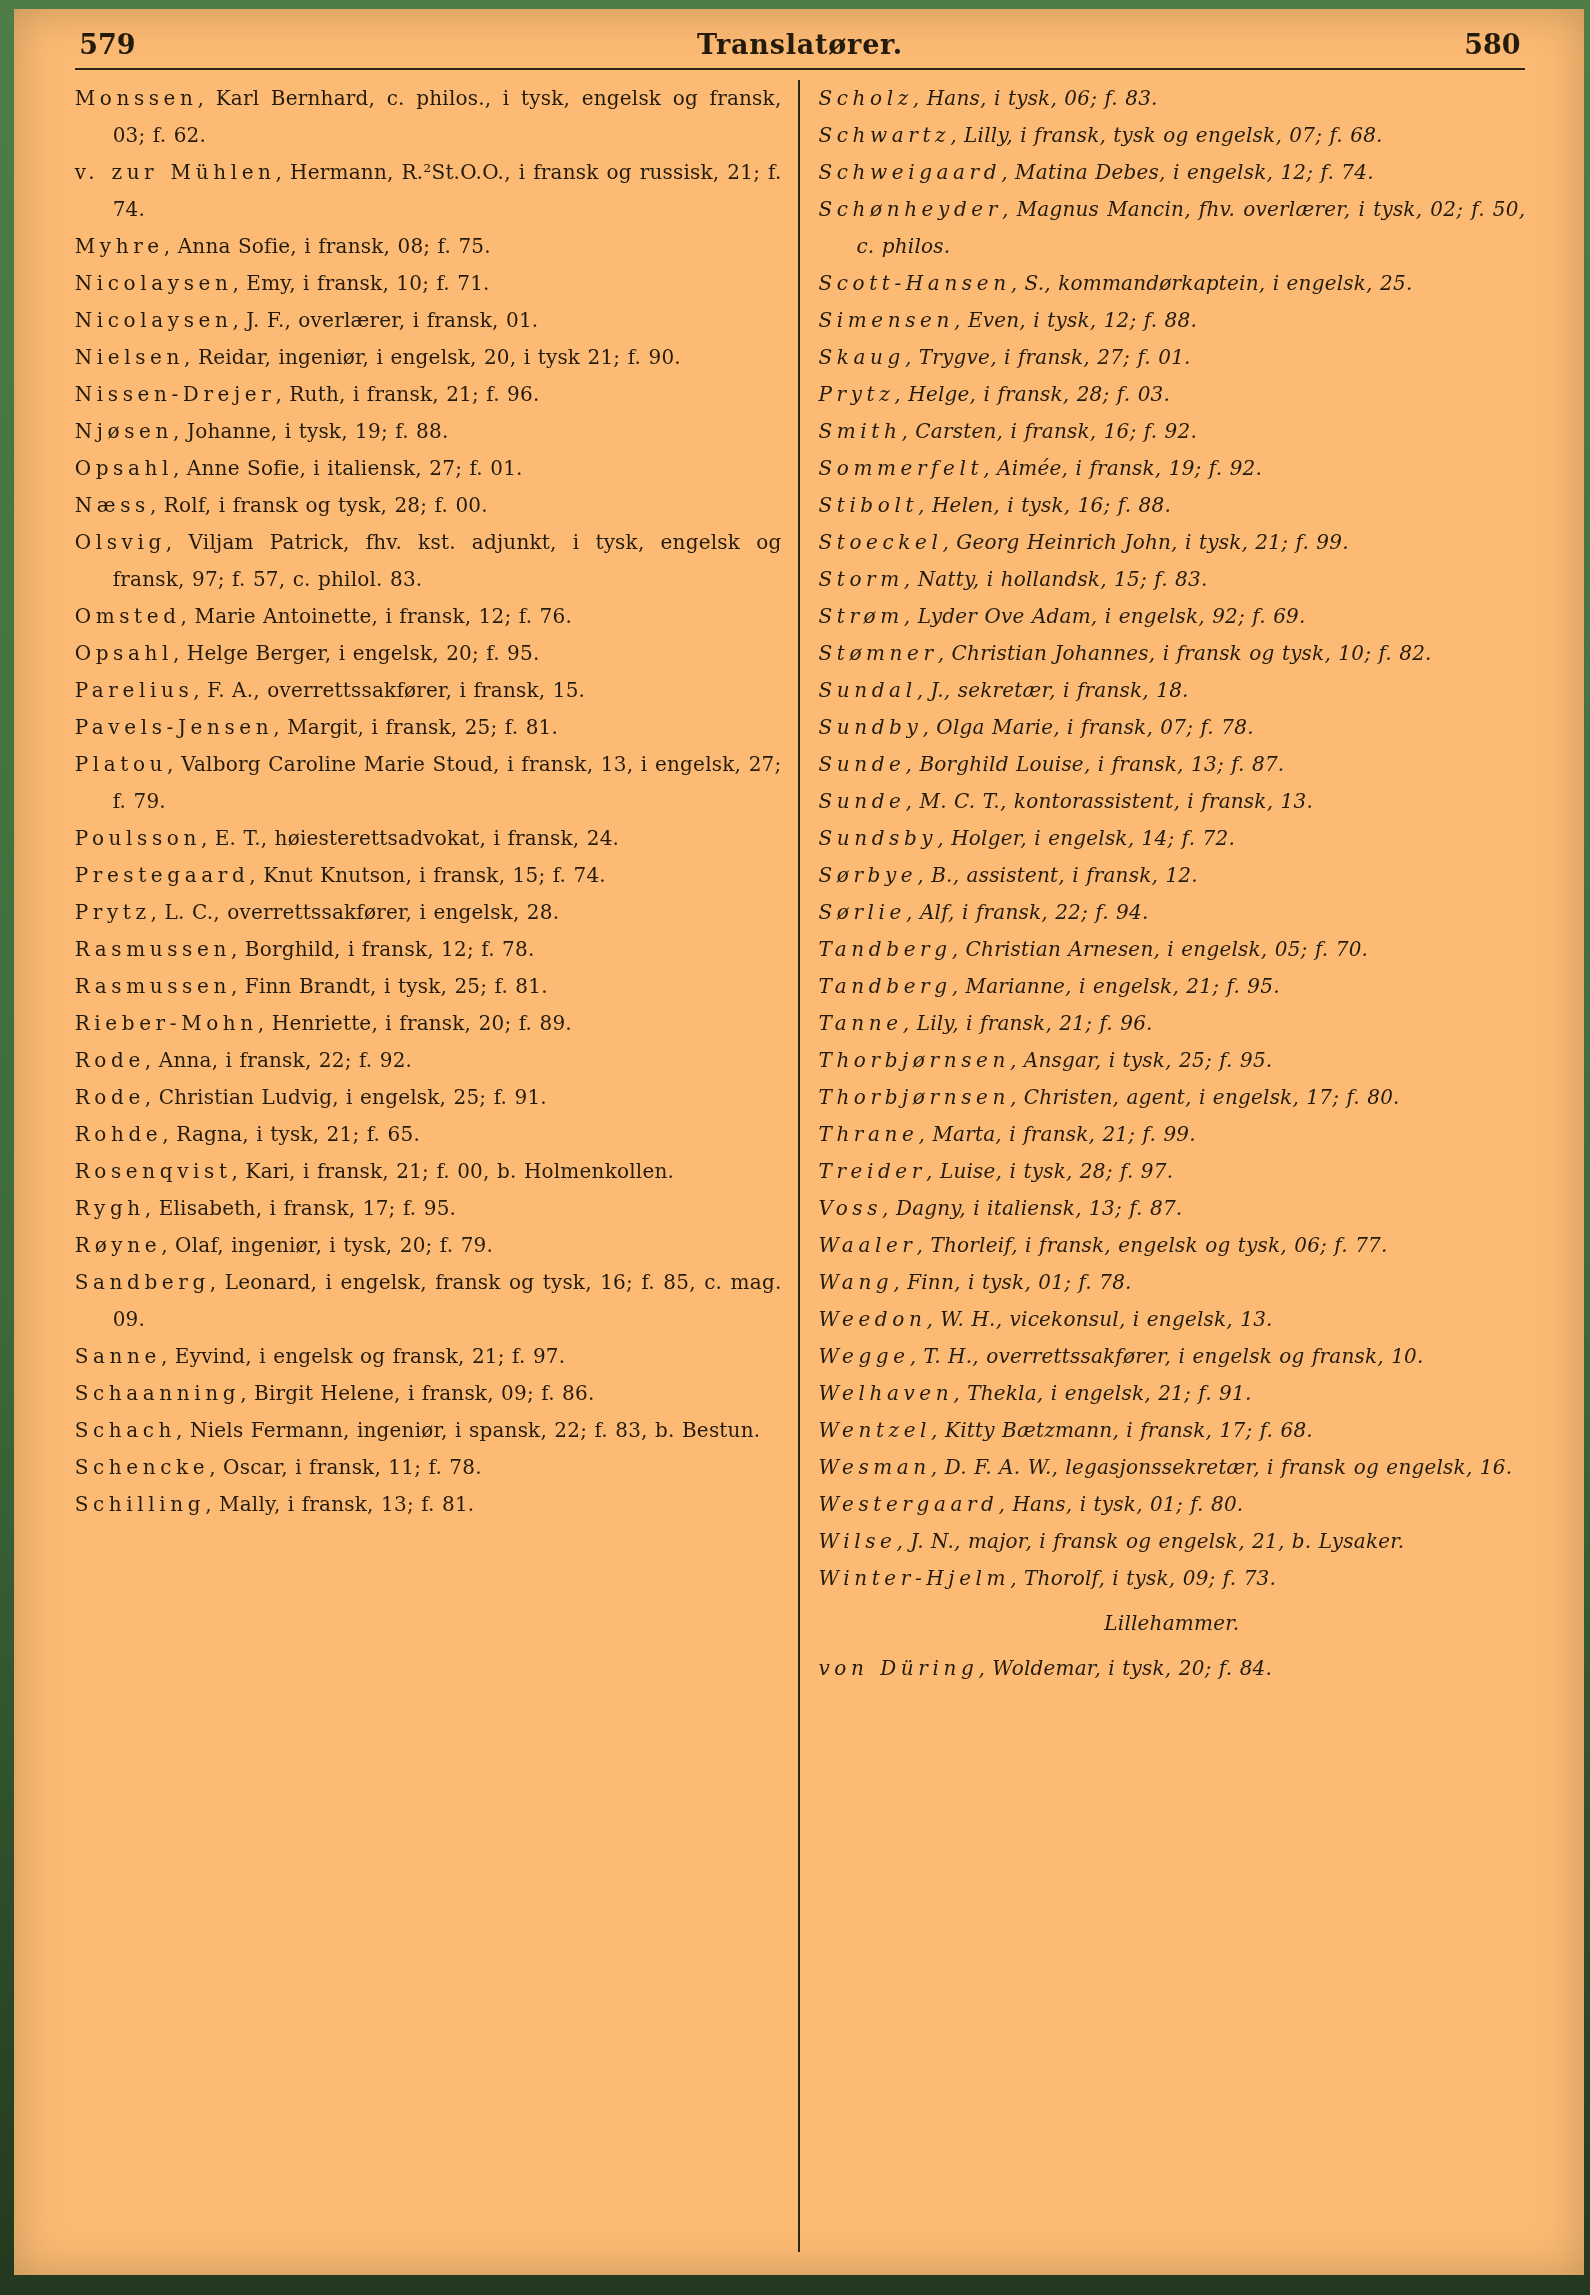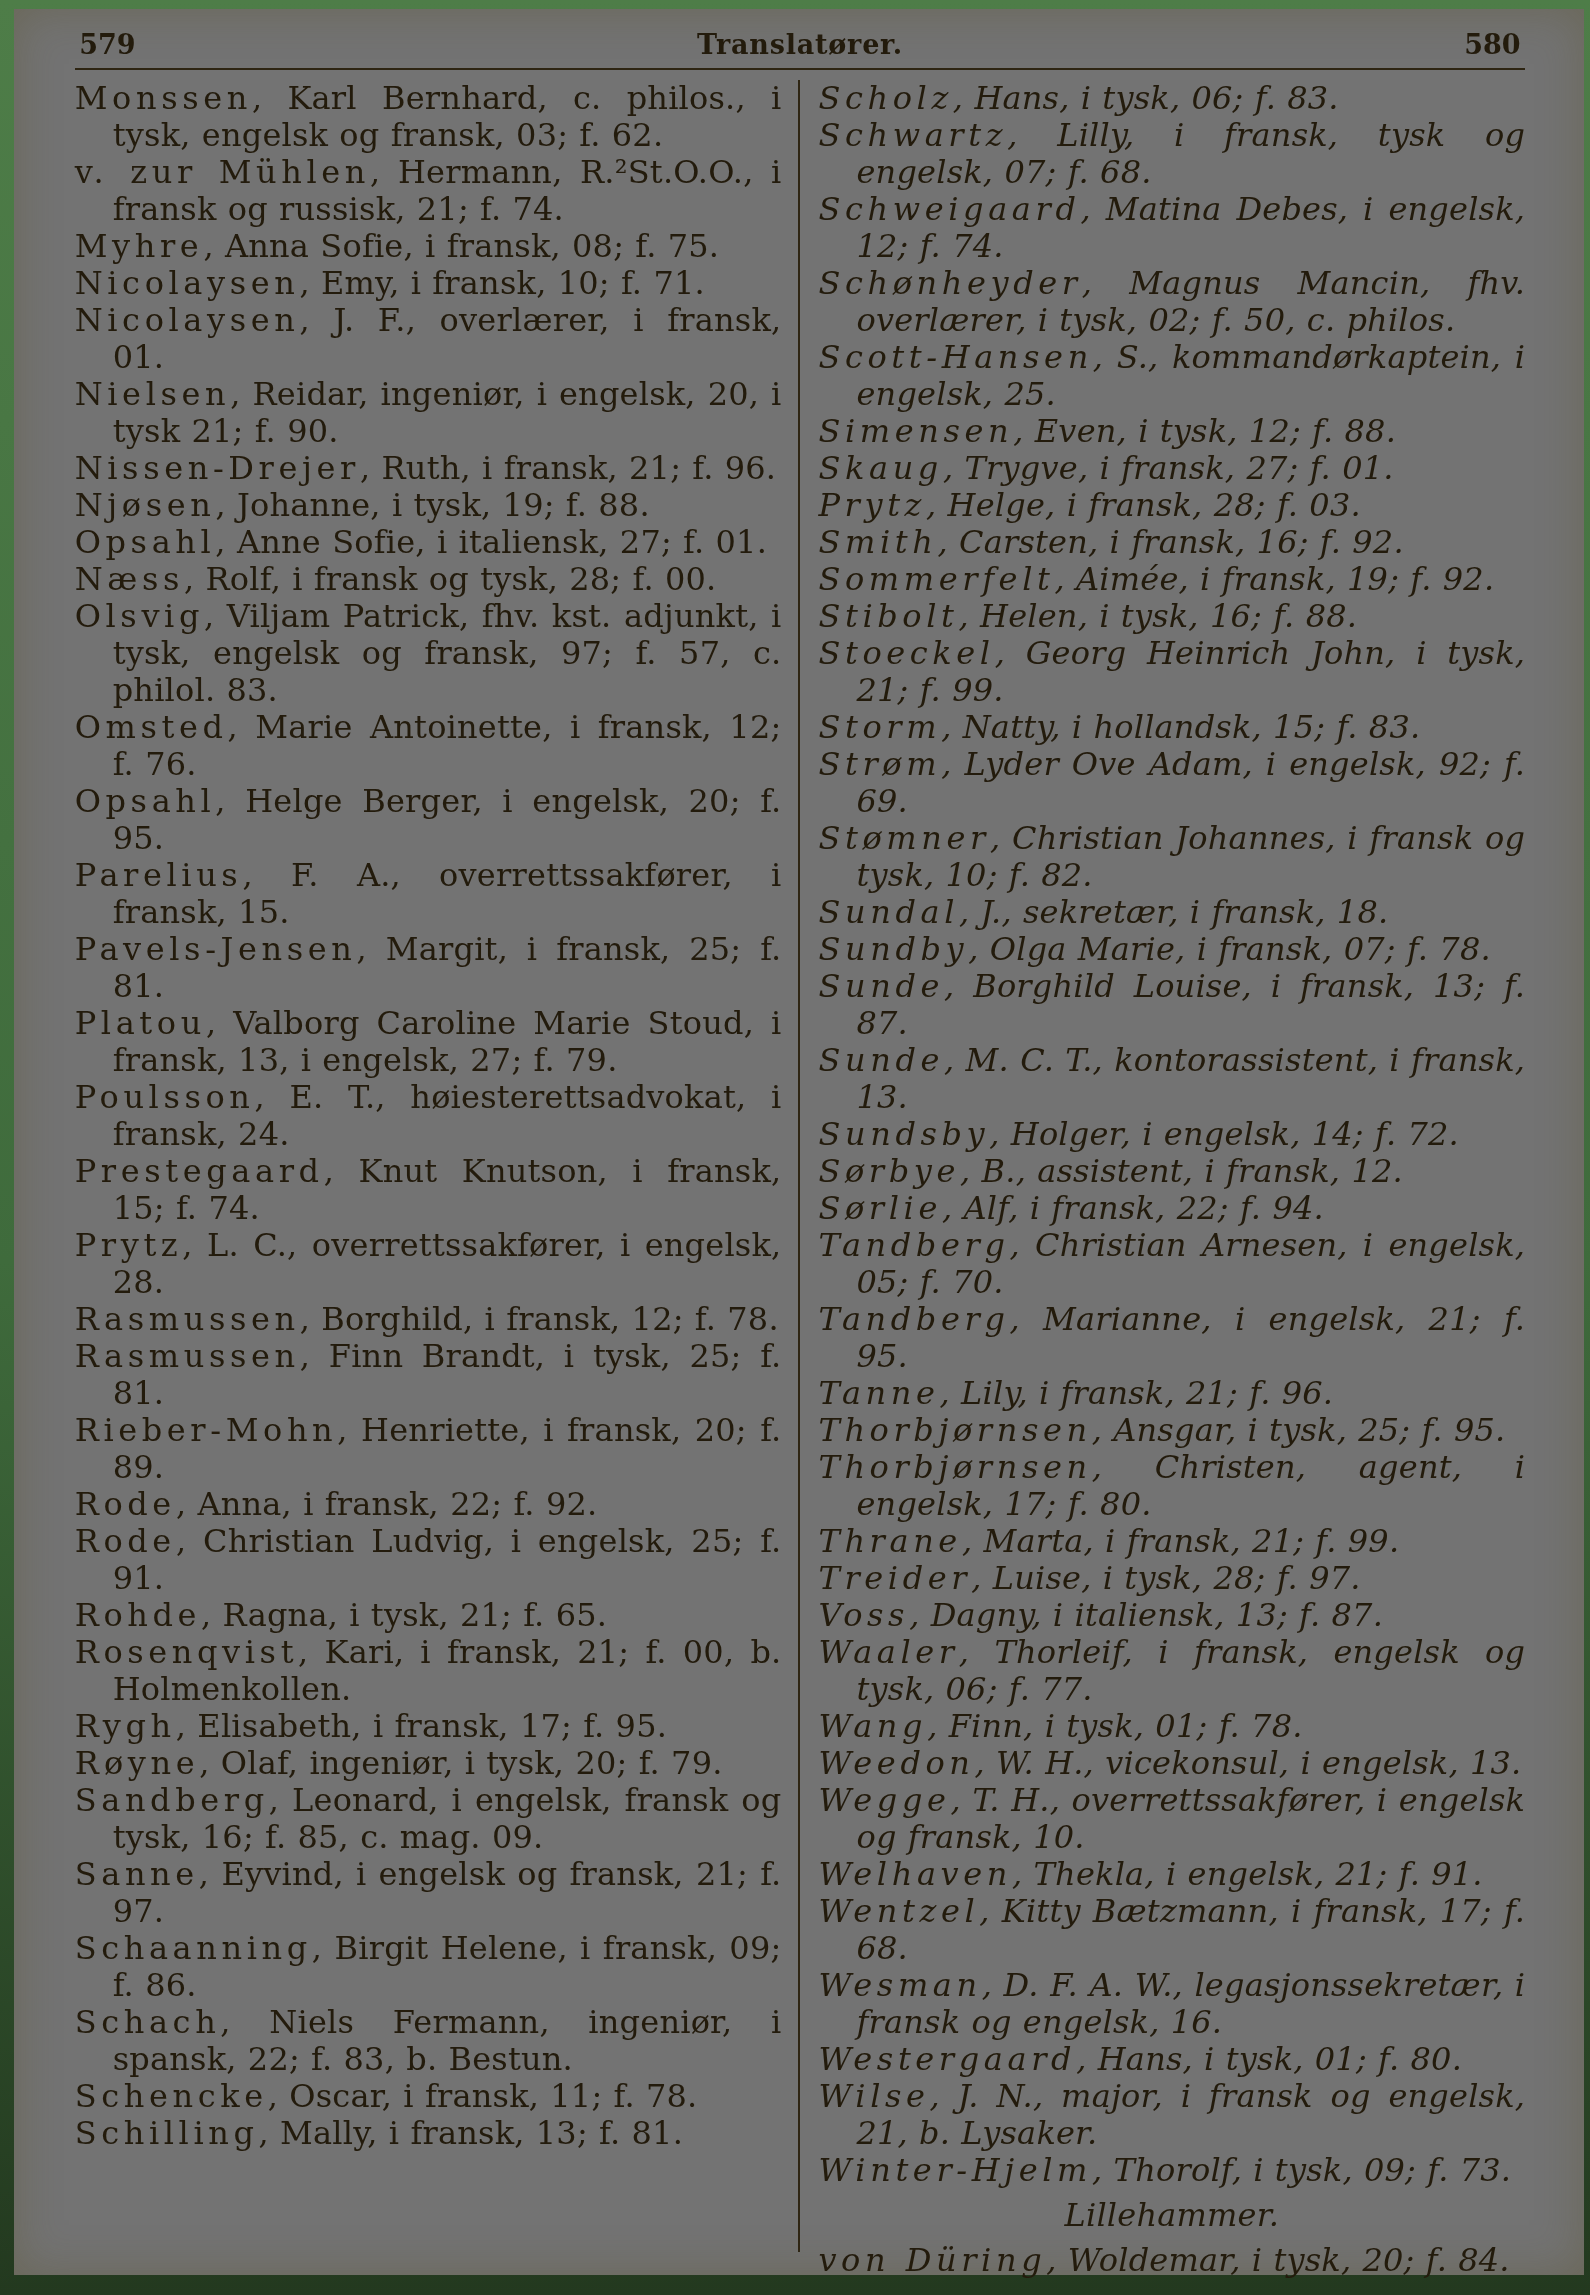--- a/index.html
+++ b/index.html
@@ -18,21 +18,21 @@
     position: absolute;
     inset: 0;
     background: linear-gradient(180deg, #4e7d48 0%, #3f6b3c 55%, #23391f 100%);
   }
   .page {
     position: absolute;
     top: 9px;
     left: 13.7px;
     right: 6.8px;
     bottom: 20px;
-    background: #737373;
+    background: #fdba74;
     box-shadow: inset 0 0 46px rgba(90, 80, 35, 0.35);
     color: #231b0c;
     box-sizing: border-box;
     padding: 20px 59px 13.7px 61px;
   }
   .header {
     display: flex;
     justify-content: space-between;
     align-items: baseline;
     font-size: 27px;
@@ -47,21 +47,21 @@
     border-top: 2.3px solid #2e2513;
     margin: 0 0 10.6px 0;
   }
   .columns {
     display: flex;
     align-items: stretch;
     height: calc(100% - 61px);
   }
   .col {
     flex: 1 1 0;
-    font-size: 32px;
+    font-size: 20px;
     line-height: 37px;
     letter-spacing: 0.2px;
     word-spacing: 0.8px;
     text-align: justify;
   }
   .col.left  { padding-right: 16.7px; }
   .col.right { padding-left: 18px; font-style: italic; }
   .divider {
     width: 2.3px;
     background: #2e2513;

